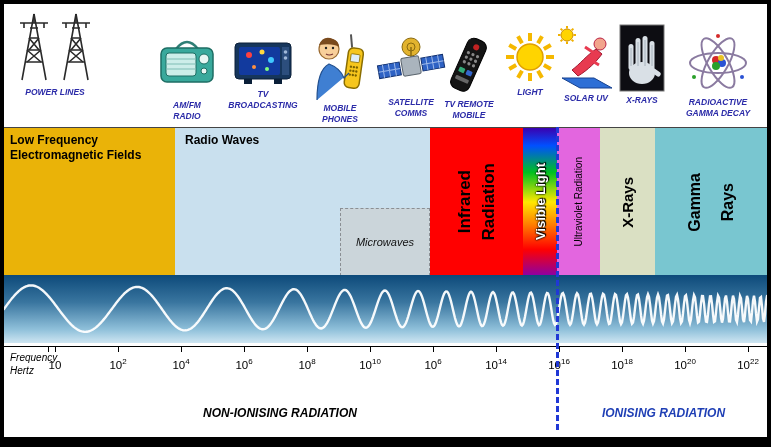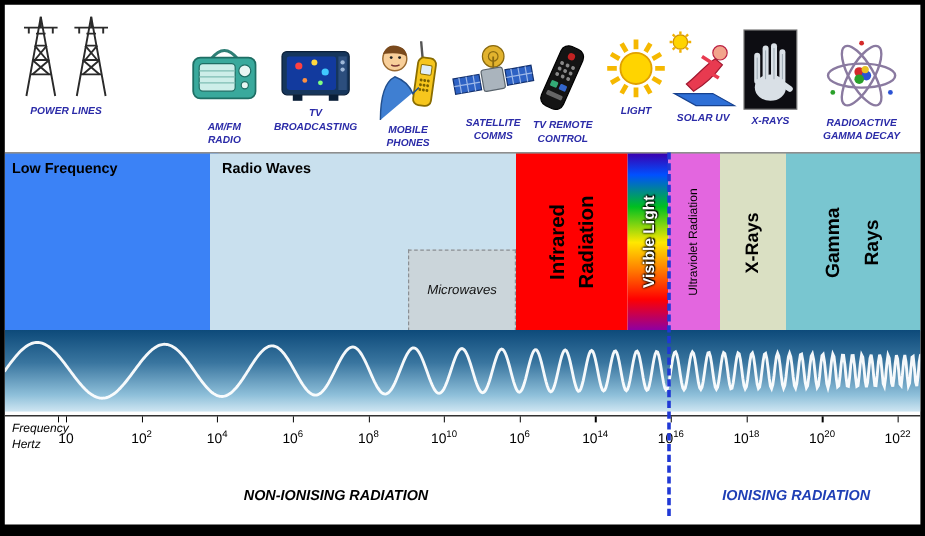--- a/index.html
+++ b/index.html
@@ -16,21 +16,21 @@
                text-align:center; line-height:1.3; margin-top:3px; }
 
   
   .spectrum { position:absolute; left:0; top:123px; width:763px; height:148px;
               border-top:1px solid #444; }
   .band { position:absolute; top:0; height:148px; }
   .hlabel { font-weight:bold; font-size:12px; color:#000; line-height:1.25; padding:5px 0 0 6px; }
   .vwrap { width:100%; height:100%; display:flex; align-items:center; justify-content:center; }
   .vtext { writing-mode:vertical-rl; transform:rotate(180deg); white-space:nowrap; color:#000; }
 
-  .band-lowfreq { left:0; width:178px; background:#3b82f6; }
+  .band-lowfreq { left:0; width:178px; background:#eab308; }
   .band-radio   { left:171px; width:255px; background:#C9E0EE; }
   .microwaves   { position:absolute; left:165px; top:80px; width:90px; height:68px;
                   background:#CBD5DA; border:1.5px dashed #8a8f94;
                   display:flex; align-items:center; justify-content:center; }
   .microwaves span { font-style:italic; font-size:11px; color:#111; }
   .band-ir      { left:426px; width:93px; background:#FF0000; }
   .band-ir .vwrap { gap:4px; }
   .band-ir .vtext { font-size:17px; font-weight:bold; }
   .band-visible { left:519px; width:34px;
                   background:linear-gradient(180deg,#3a00b0 0%,#0050ff 12%,#00c020 30%,#ffe800 50%,#ff8000 65%,#ff0000 82%,#8a00a8 100%); }
@@ -189,21 +189,21 @@
             <circle cx="16" cy="28" r="1.6"></circle>
               <circle cx="21" cy="28" r="1.6"></circle>
               <circle cx="26" cy="28" r="1.6"></circle>
           </g>
           <rect x="14" y="34" width="6" height="5" rx="1" fill="#33AA77"></rect>
           <rect x="22" y="34" width="6" height="5" rx="1" fill="#3366CC"></rect>
           <rect x="14" y="43" width="14" height="4" rx="1" fill="#666"></rect>
         </g>
       </svg>
     </div>
-    <div class="icon-label" style="width:54px;">TV REMOTE CONTROL</div>
+    <div class="icon-label" style="width:54px;">TV REMOTE MOBILE</div>
   </div>
 
   <div class="icon-item" style="left:498px;width:56px;">
     <div class="icon-box" style="height:76px;">
       <svg width="54" height="54" viewBox="0 0 54 54">
         <g stroke="#F5B800" stroke-width="4">
           <line x1="27" y1="3" x2="27" y2="11" transform="rotate(0 27 27)"></line>
           <line x1="27" y1="3" x2="27" y2="11" transform="rotate(30 27 27)"></line>
           <line x1="27" y1="3" x2="27" y2="11" transform="rotate(60 27 27)"></line>
           <line x1="27" y1="3" x2="27" y2="11" transform="rotate(90 27 27)"></line>
@@ -285,20 +285,21 @@
         <circle cx="7" cy="45" r="2" fill="#2AA02A"></circle>
       </svg>
     </div>
     <div class="icon-label" style="width:80px;">RADIOACTIVE GAMMA DECAY</div>
   </div>
 
   <div class="spectrum">
     <div class="band band-lowfreq">
       <div class="hlabel">
         <span style="display:block">Low Frequency</span>
+        <span style="display:block">Electromagnetic Fields</span>
       </div>
     </div>
 
     <div class="band band-radio">
       <div class="hlabel" style="padding-left:10px">Radio Waves</div>
       <div class="microwaves">
         <span>Microwaves</span>
       </div>
     </div>
 

